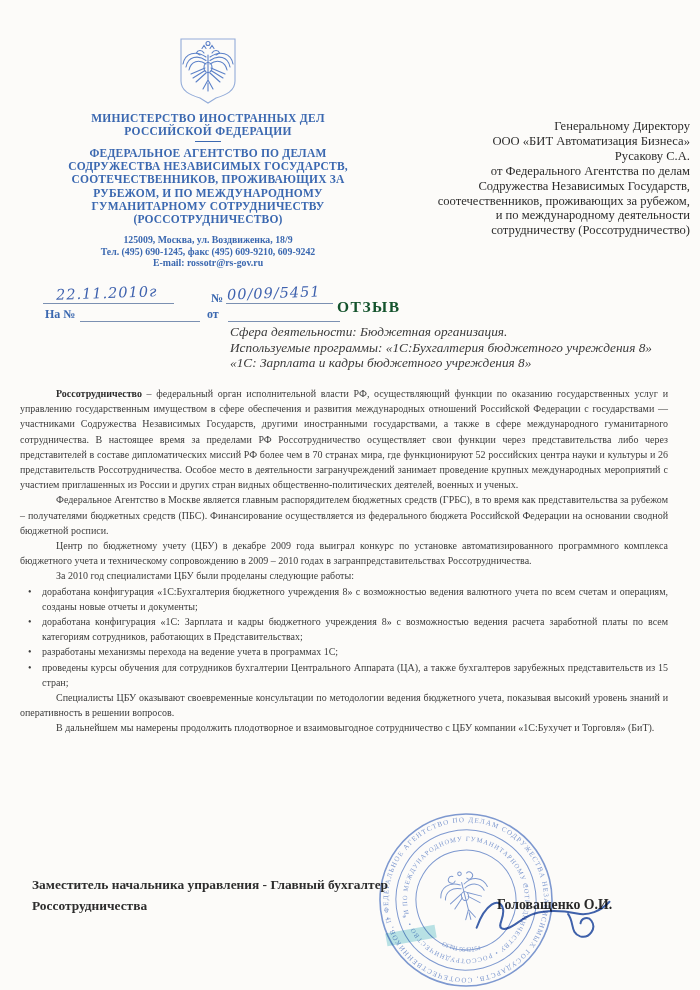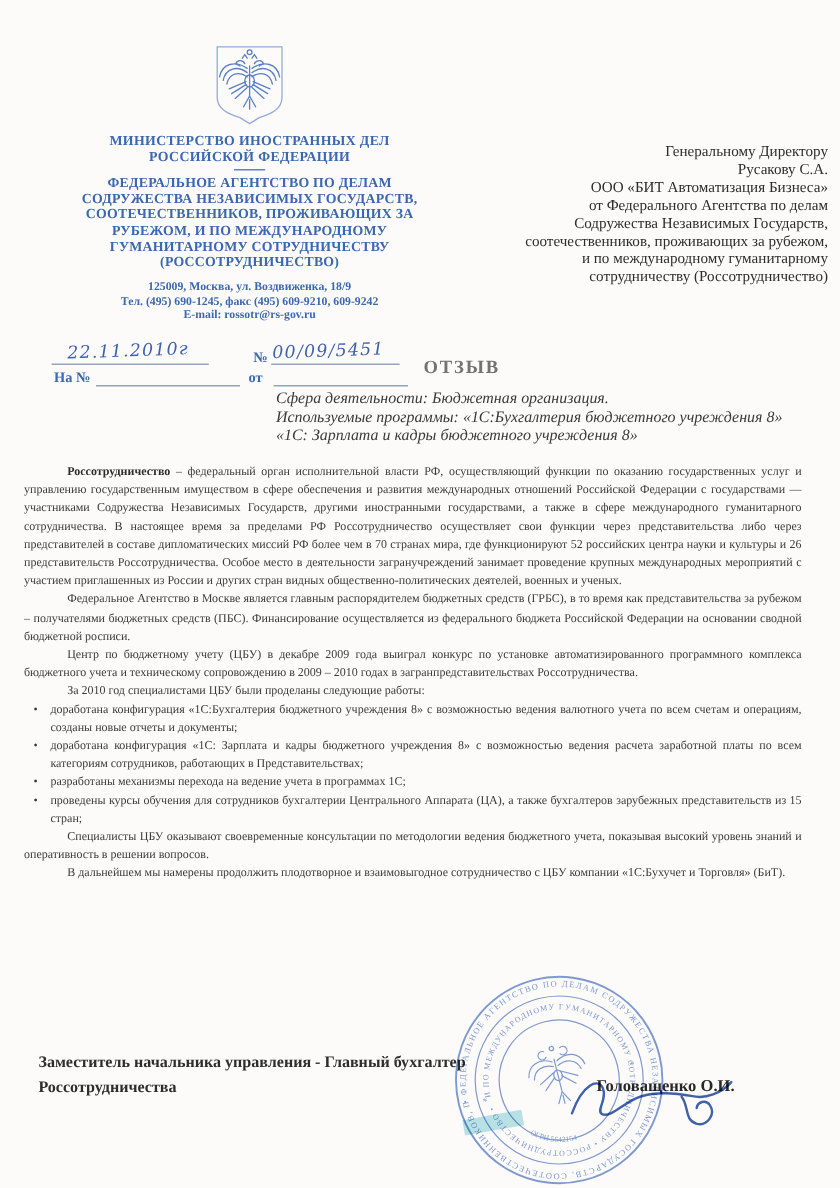--- a/index.html
+++ b/index.html
@@ -22,22 +22,22 @@
   .h-agency{font-weight:bold;font-size:11.5px;line-height:13.2px;letter-spacing:.2px;}
   .h-addr{margin-top:8px;font-weight:bold;font-size:9.8px;line-height:11.6px;}
   
   .addressee{position:absolute;top:119px;left:358px;width:332px;text-align:right;
     font-weight:normal;font-size:12.6px;line-height:14.9px;color:#2d2d2d;}
   
   .hw{font-family:"DejaVu Serif",serif;font-style:italic;color:var(--ink);font-size:14.5px;
       transform:rotate(-2deg);display:inline-block;letter-spacing:1px;}
   .uline{position:absolute;border-bottom:1.2px solid #7b90b2;height:1px;}
   .flabel{position:absolute;color:var(--blue);font-weight:bold;font-size:12px;}
-  .doc-title{position:absolute;left:353px;top:298px;font-weight:bold;font-size:15.5px;
-      letter-spacing:1.5px;color:#737373;}
+  .doc-title{position:absolute;left:337px;top:298px;font-weight:bold;font-size:15.5px;
+      letter-spacing:1.5px;color:#14532d;}
   
   .meta{position:absolute;top:324px;left:230px;width:462px;font-style:italic;
       font-size:13.3px;line-height:15.7px;color:#3a3a3a;}
   .meta .c{}
   
   .body{position:absolute;top:386px;left:20px;width:648px;font-size:10px;
       line-height:15.2px;color:var(--body);text-align:justify;}
   .body p{margin:0;text-indent:36px;}
   .lead{font-weight:bold;color:#2d2d2d;}
   .b-row{display:flex;}
@@ -83,26 +83,26 @@
     <div class="h-agency">ФЕДЕРАЛЬНОЕ АГЕНТСТВО ПО ДЕЛАМ СОДРУЖЕСТВА НЕЗАВИСИМЫХ ГОСУДАРСТВ, СООТЕЧЕСТВЕННИКОВ, ПРОЖИВАЮЩИХ ЗА РУБЕЖОМ, И ПО МЕЖДУНАРОДНОМУ ГУМАНИТАРНОМУ СОТРУДНИЧЕСТВУ (РОССОТРУДНИЧЕСТВО)</div>
     <div class="h-addr">
       <div>125009, Москва, ул. Воздвиженка, 18/9</div>
       <div>Тел. (495) 690-1245, факс (495) 609-9210, 609-9242</div>
       <div>E-mail: rossotr@rs-gov.ru</div>
     </div>
   </div>
 
   <div class="addressee">
     <div>Генеральному Директору</div>
+    <div>ООО «БИТ Автоматизация Бизнеса»</div>
     <div>Русакову С.А.</div>
-    <div>ООО «БИТ Автоматизация Бизнеса»</div>
     <div>от Федерального Агентства по делам</div>
     <div>Содружества Независимых Государств,</div>
     <div>соотечественников, проживающих за рубежом,</div>
-    <div>и по международному гуманитарному</div>
+    <div>и по международному деятельности</div>
     <div>сотрудничеству (Россотрудничество)</div>
   </div>
 
   <span class="hw" style="position:absolute;left:56px;top:285px;">22.11.2010г</span>
   <div class="uline" style="left:43px;top:302px;width:131px;"></div>
   <span class="flabel" style="left:211px;top:291px;">№</span>
   <span class="hw" style="position:absolute;left:227px;top:285px;">00/09/5451</span>
   <div class="uline" style="left:226px;top:302px;width:107px;"></div>
 
   <span class="doc-title">ОТЗЫВ</span>

